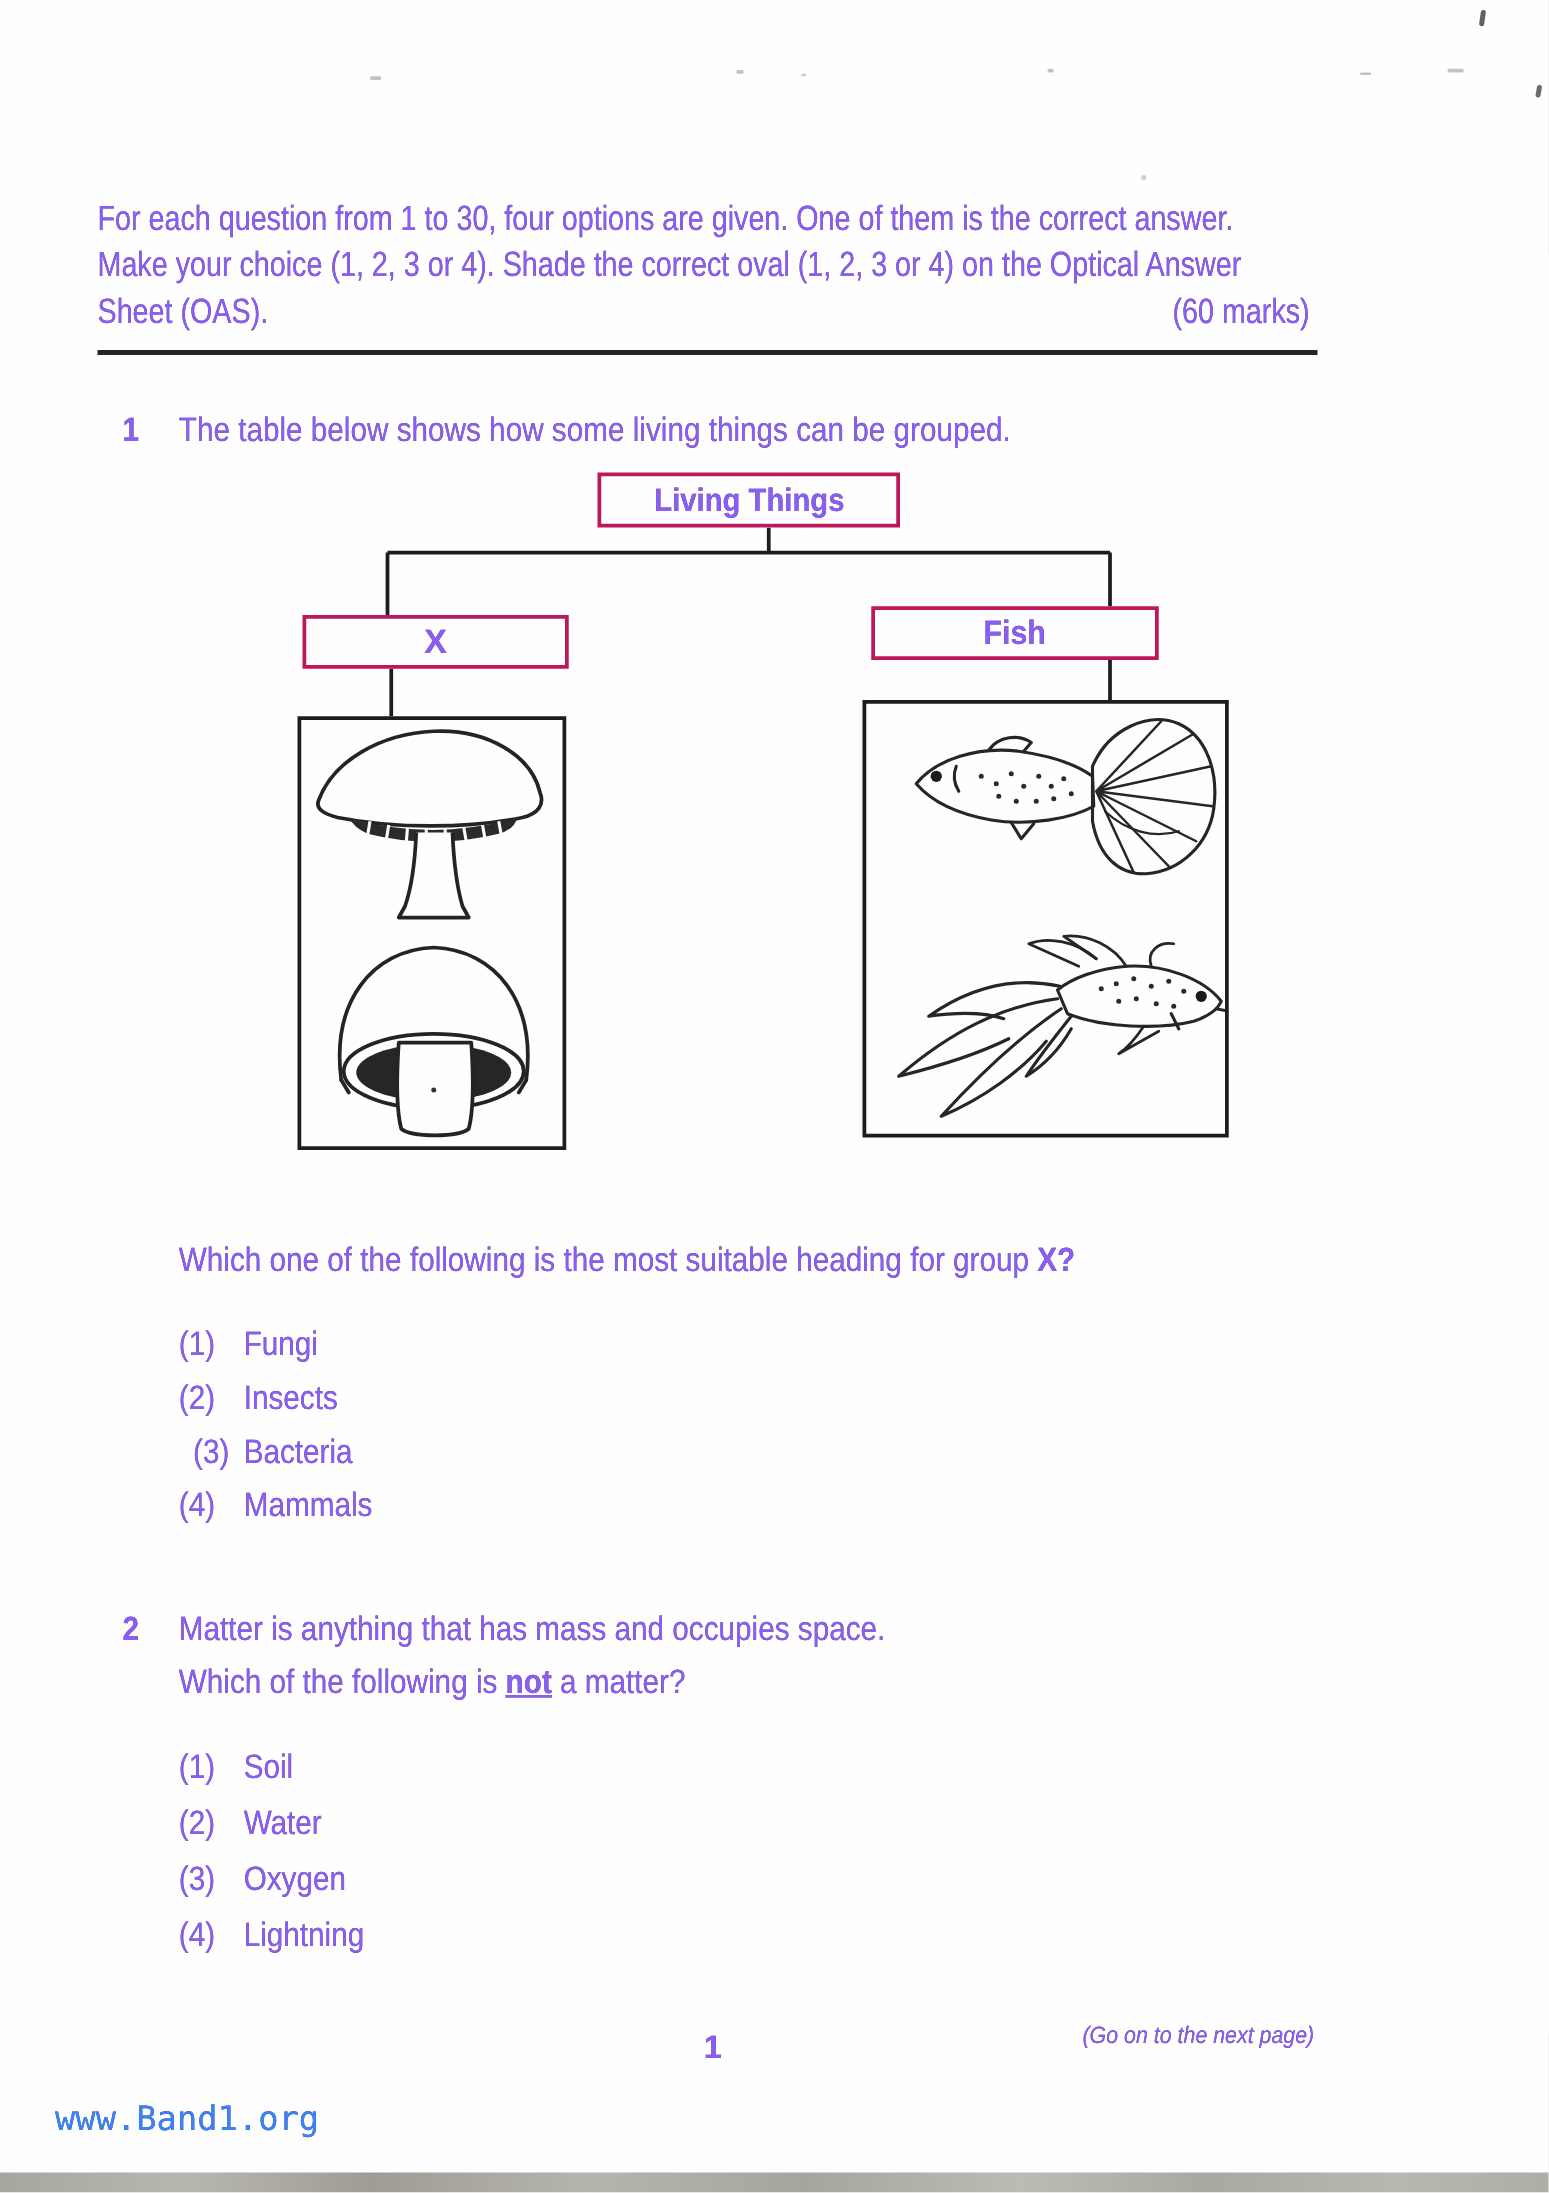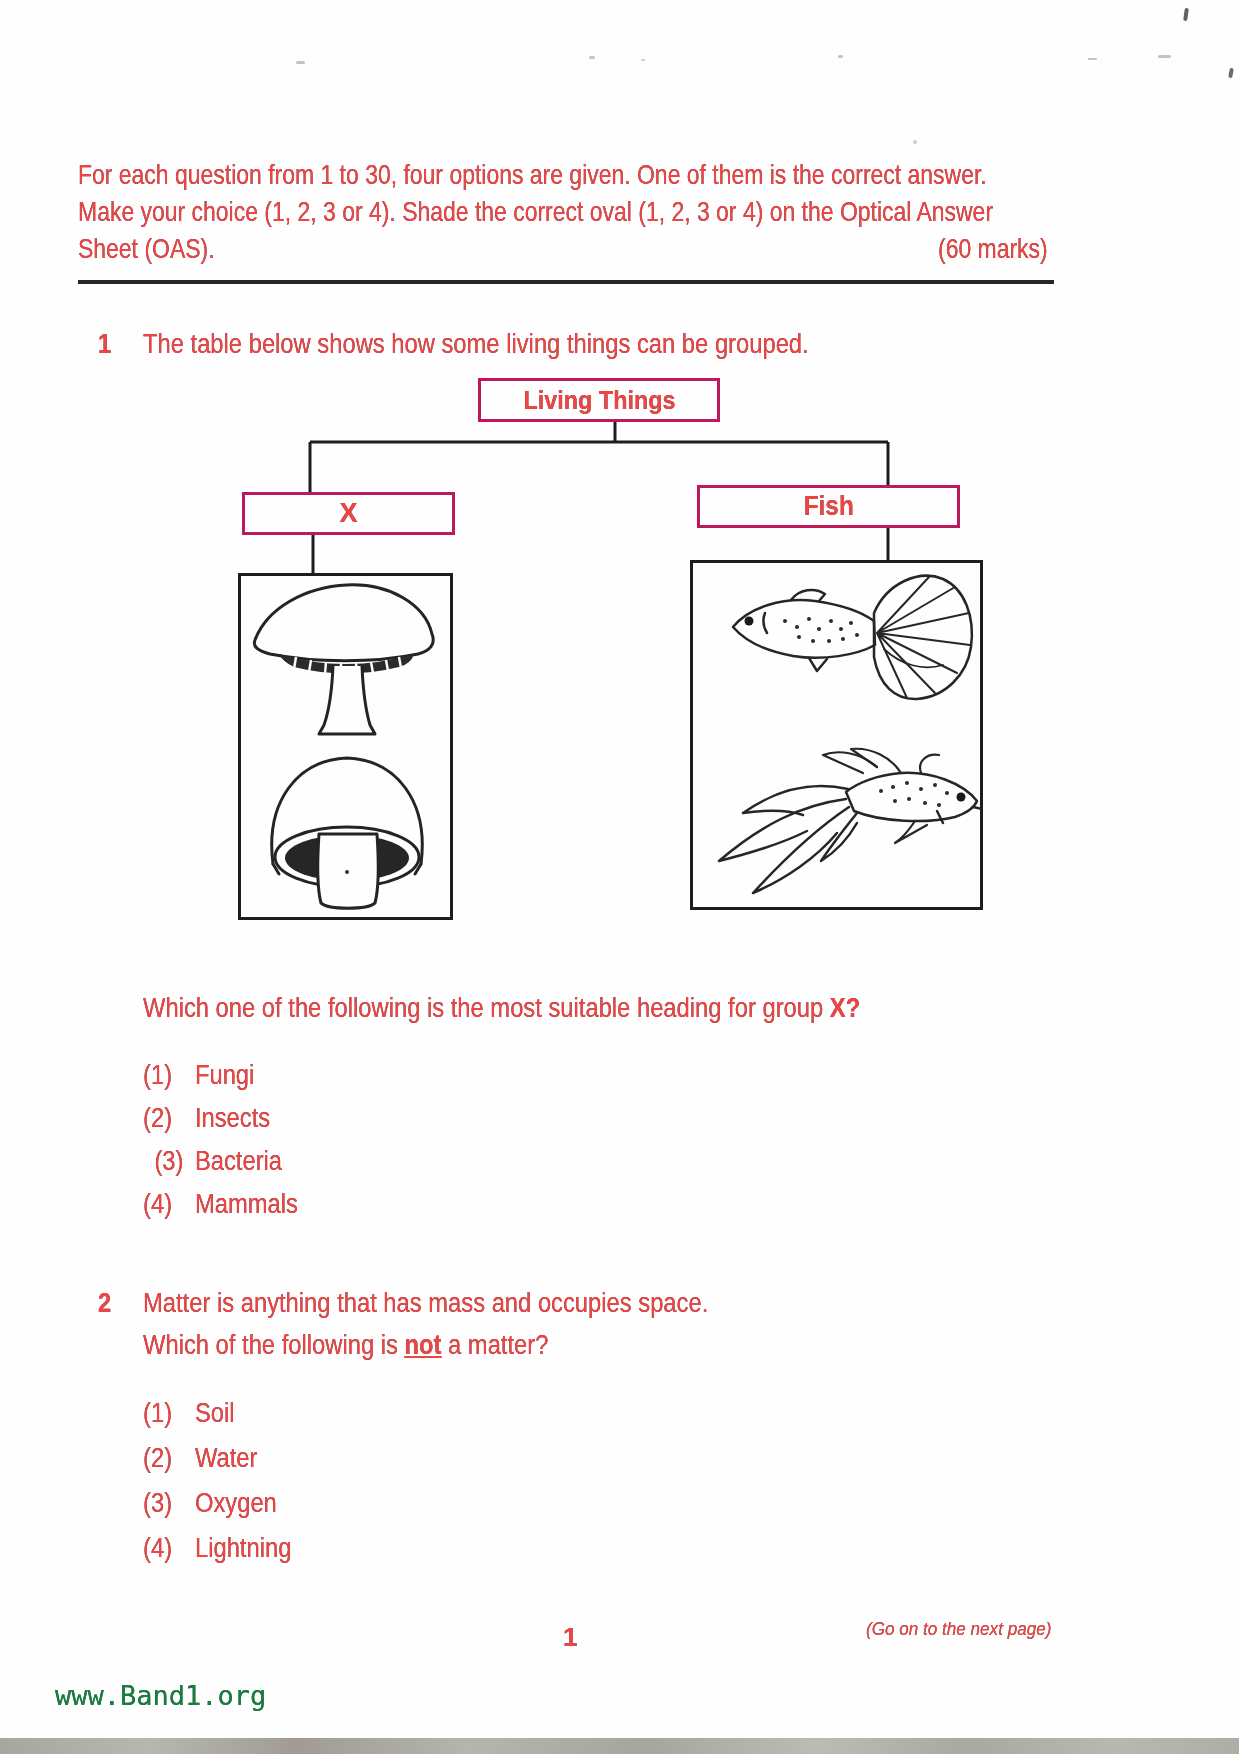--- a/index.html
+++ b/index.html
@@ -2,21 +2,21 @@
 <html><head>
 <meta charset="utf-8">
 <style>
   html,body{margin:0;padding:0;background:#e8e8e8;}
   .page{
     position:relative;width:1239px;height:1754px;background:#fefefe;
     font-family:"Liberation Sans",sans-serif;color:#1f1f1f;overflow:hidden;
   }
   .abs{position:absolute;}
   .txt{
-    color:#ef4444;
+    color:#8b5cf6;
     text-shadow:0 0 0.45px rgba(25,25,25,.8);
     white-space:nowrap;
   }
   .cx{display:inline-block;transform-origin:0 50%;white-space:nowrap;}
   .sx82{transform:scaleX(.82);}
   .sx88{transform:scaleX(.88);}
   .sx90{transform:scaleX(.90);}
   .ins{font-size:28px;line-height:30px;}
   .q{font-size:27px;line-height:30px;}
   .opt-num{display:inline-block;width:59px;}
@@ -75,21 +75,21 @@
   <svg class="abs" style="left:0;top:0;pointer-events:none;" width="1239" height="1000" viewBox="0 0 1239 1000">
     <path d="M615 422 V442 M310 442 H888 M310 442 V494 M888 442 V487 M313 533 V575 M888 526 V562" stroke="#1d1d1d" stroke-width="3" fill="none"></path>
   </svg>
 
   <div class="abs dbox txt" style="left:478px;top:378px;width:242px;height:44px;font-size:26px;">
     <span class="cx sx90" style="transform-origin:50% 50%;">Living Things</span>
   </div>
   <div class="abs dbox txt" style="left:242px;top:492px;width:213px;height:43px;font-size:27px;">
     <span>X</span>
   </div>
-  <div class="abs dbox txt" style="left:697px;top:485px;width:263px;height:43px;font-size:27px;">
+  <div class="abs dbox txt" style="left:697px;top:485px;width:230px;height:43px;font-size:27px;">
     <span class="cx sx90" style="transform-origin:50% 50%;">Fish</span>
   </div>
 
   <div class="abs frame" style="left:238px;top:573px;width:215px;height:347px;">
     <svg width="209" height="341" viewBox="0 0 209 341">
       <g stroke="#242424" fill="none" stroke-width="3" stroke-linecap="round" stroke-linejoin="round">
 
         <path d="M14 64 C26 32 64 11 106 9 C148 7 184 28 191 58 C195 68 189 75 177 78 C134 87 74 87 29 78 C18 75 11 71 14 64 Z"></path>
       </g>
 
@@ -207,19 +207,19 @@
   <div class="abs txt q" style="left:143px;top:1533px;">
     <span class="cx sx88"><span class="opt-num">(4)</span><span>Lightning</span></span>
   </div>
 
   <div class="abs txt" style="left:563px;top:1622px;font-size:26px;font-weight:bold;">
     <span>1</span>
   </div>
   <div class="abs txt footer-note" style="left:866px;top:1618px;">
     <span class="cx sx90">(Go on to the next page)</span>
   </div>
-  <div class="abs txt mono" style="left:55px;top:1680px;font-size:27px;color:#15803d;">
+  <div class="abs txt mono" style="left:44px;top:1680px;font-size:27px;color:#3b82f6;">
     <span>www.Band1.org</span>
   </div>
 
   <div class="abs strip" style="left:0;top:1738px;width:1239px;height:16px;"></div>
 
 </div>
 
 </body></html>

